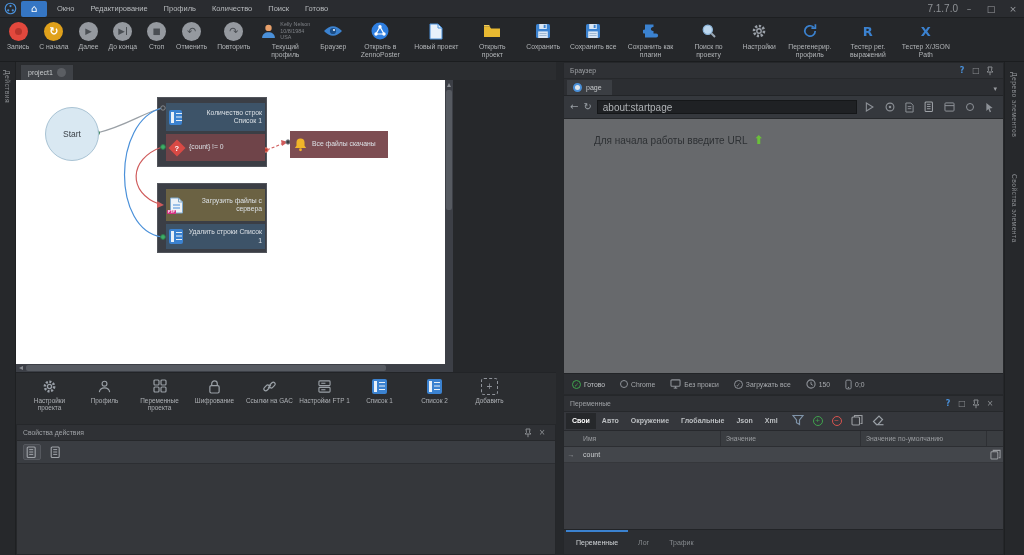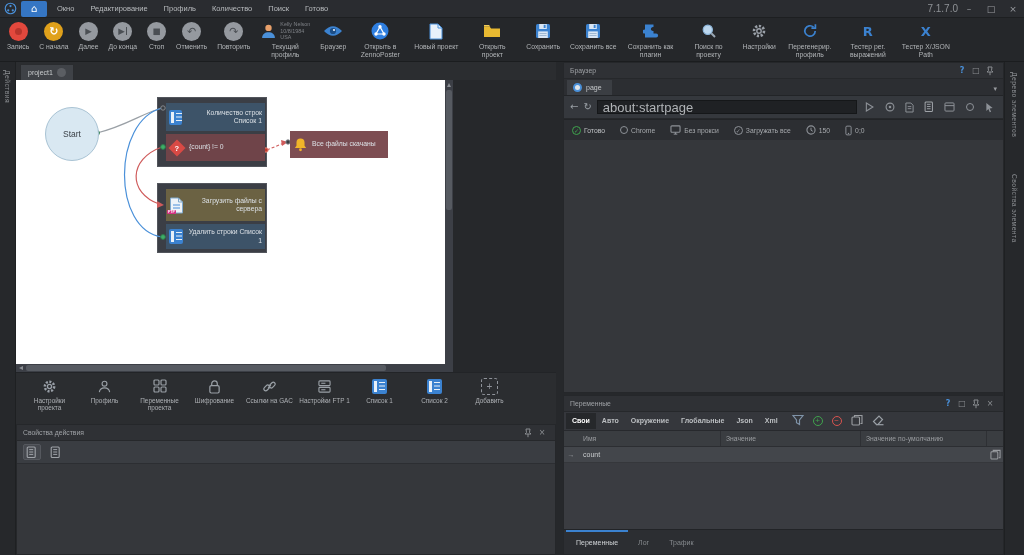--- a/index.html
+++ b/index.html
@@ -76,21 +76,21 @@
   .toolbox.on{background:#46494f;border:1px solid #55585e;box-sizing:border-box;}
   
   #bwr{left:563px;top:62px;width:441px;height:331px;background:#35373b;border:1px solid #25272a;box-sizing:border-box;}
   #bwr-tabs{height:17px;background:#2c2e32;display:flex;align-items:flex-end;border-bottom:1px solid #222427;box-sizing:border-box;position:relative;}
   #bwr-tab{height:15px;background:#3b3e43;display:flex;align-items:center;gap:4px;padding:0 10px 0 6px;margin-left:3px;}
   #bwr-tab .t{font-size:7px;color:#c6c9cc;}
   .chromeic{width:9px;height:9px;border-radius:50%;background:#dfe5ea;border:2px solid #4a90d9;box-sizing:border-box;}
   #bwr-dd{position:absolute;right:6px;bottom:2px;color:#9a9da1;font-size:7px;}
   #nav{height:22px;background:#35383d;display:flex;align-items:center;gap:5px;padding:0 6px;border-bottom:1px solid #26282b;}
   .navic{color:#9aa0a6;font-size:10px;font-family:"DejaVu Sans",sans-serif;line-height:1;}
-  #url{flex:1;height:14px;background:#1f2124;border:1px solid #151719;color:#b0b3b6;font-size:13px;display:flex;align-items:center;padding:0 5px;box-sizing:border-box;}
+  #url{flex:1;height:14px;background:#1f2124;border:1px solid #151719;color:#b0b3b6;font-size:10px;display:flex;align-items:center;padding:0 5px;box-sizing:border-box;}
   .navsm{width:15px;display:flex;align-items:center;justify-content:center;color:#8d9197;}
   #bcontent{height:254px;background:#67696c;position:relative;}
   #bmsg{position:absolute;left:30px;top:14px;font-size:10px;color:#2e3134;display:flex;align-items:center;gap:6px;}
   #bmsg .up{color:#6abf3a;font-weight:800;font-size:12px;font-family:"DejaVu Sans",sans-serif;}
   #bstatus{height:21px;background:#2c2e32;border-top:1px solid #222427;display:flex;align-items:center;gap:15px;padding-left:8px;box-sizing:border-box;}
   .stit{display:flex;align-items:center;gap:3px;font-size:6.8px;color:#a6a9ad;}
   .okring{width:9px;height:9px;border-radius:50%;border:1px solid #3fa34d;color:#3fa34d;font-size:6px;display:flex;align-items:center;justify-content:center;box-sizing:border-box;}
   .okring.gray{border-color:#8d9197;color:#8d9197;}
   .ring{width:8px;height:8px;border-radius:50%;border:1.4px solid #8d9197;box-sizing:border-box;}
   
@@ -661,20 +661,26 @@
       </span>
     <span class="navsm">
         <span class="ring"></span>
       </span>
     <span class="navsm">
         <svg width="9" height="11">
           <use href="#s-cursor"></use>
         </svg>
       </span>
   </div>
+  <div id="bcontent">
+    <div id="bmsg">
+      <span>Для начала работы введите URL</span>
+      <span class="up">⬆</span>
+    </div>
+  </div>
   <div id="bstatus">
     <span class="stit">
       <span class="okring">✓</span>
       <span style="color:#bfc2c5">Готово</span>
     </span>
     <span class="stit">
       <span class="ring"></span>
       <span>Chrome</span>
     </span>
     <span class="stit">

